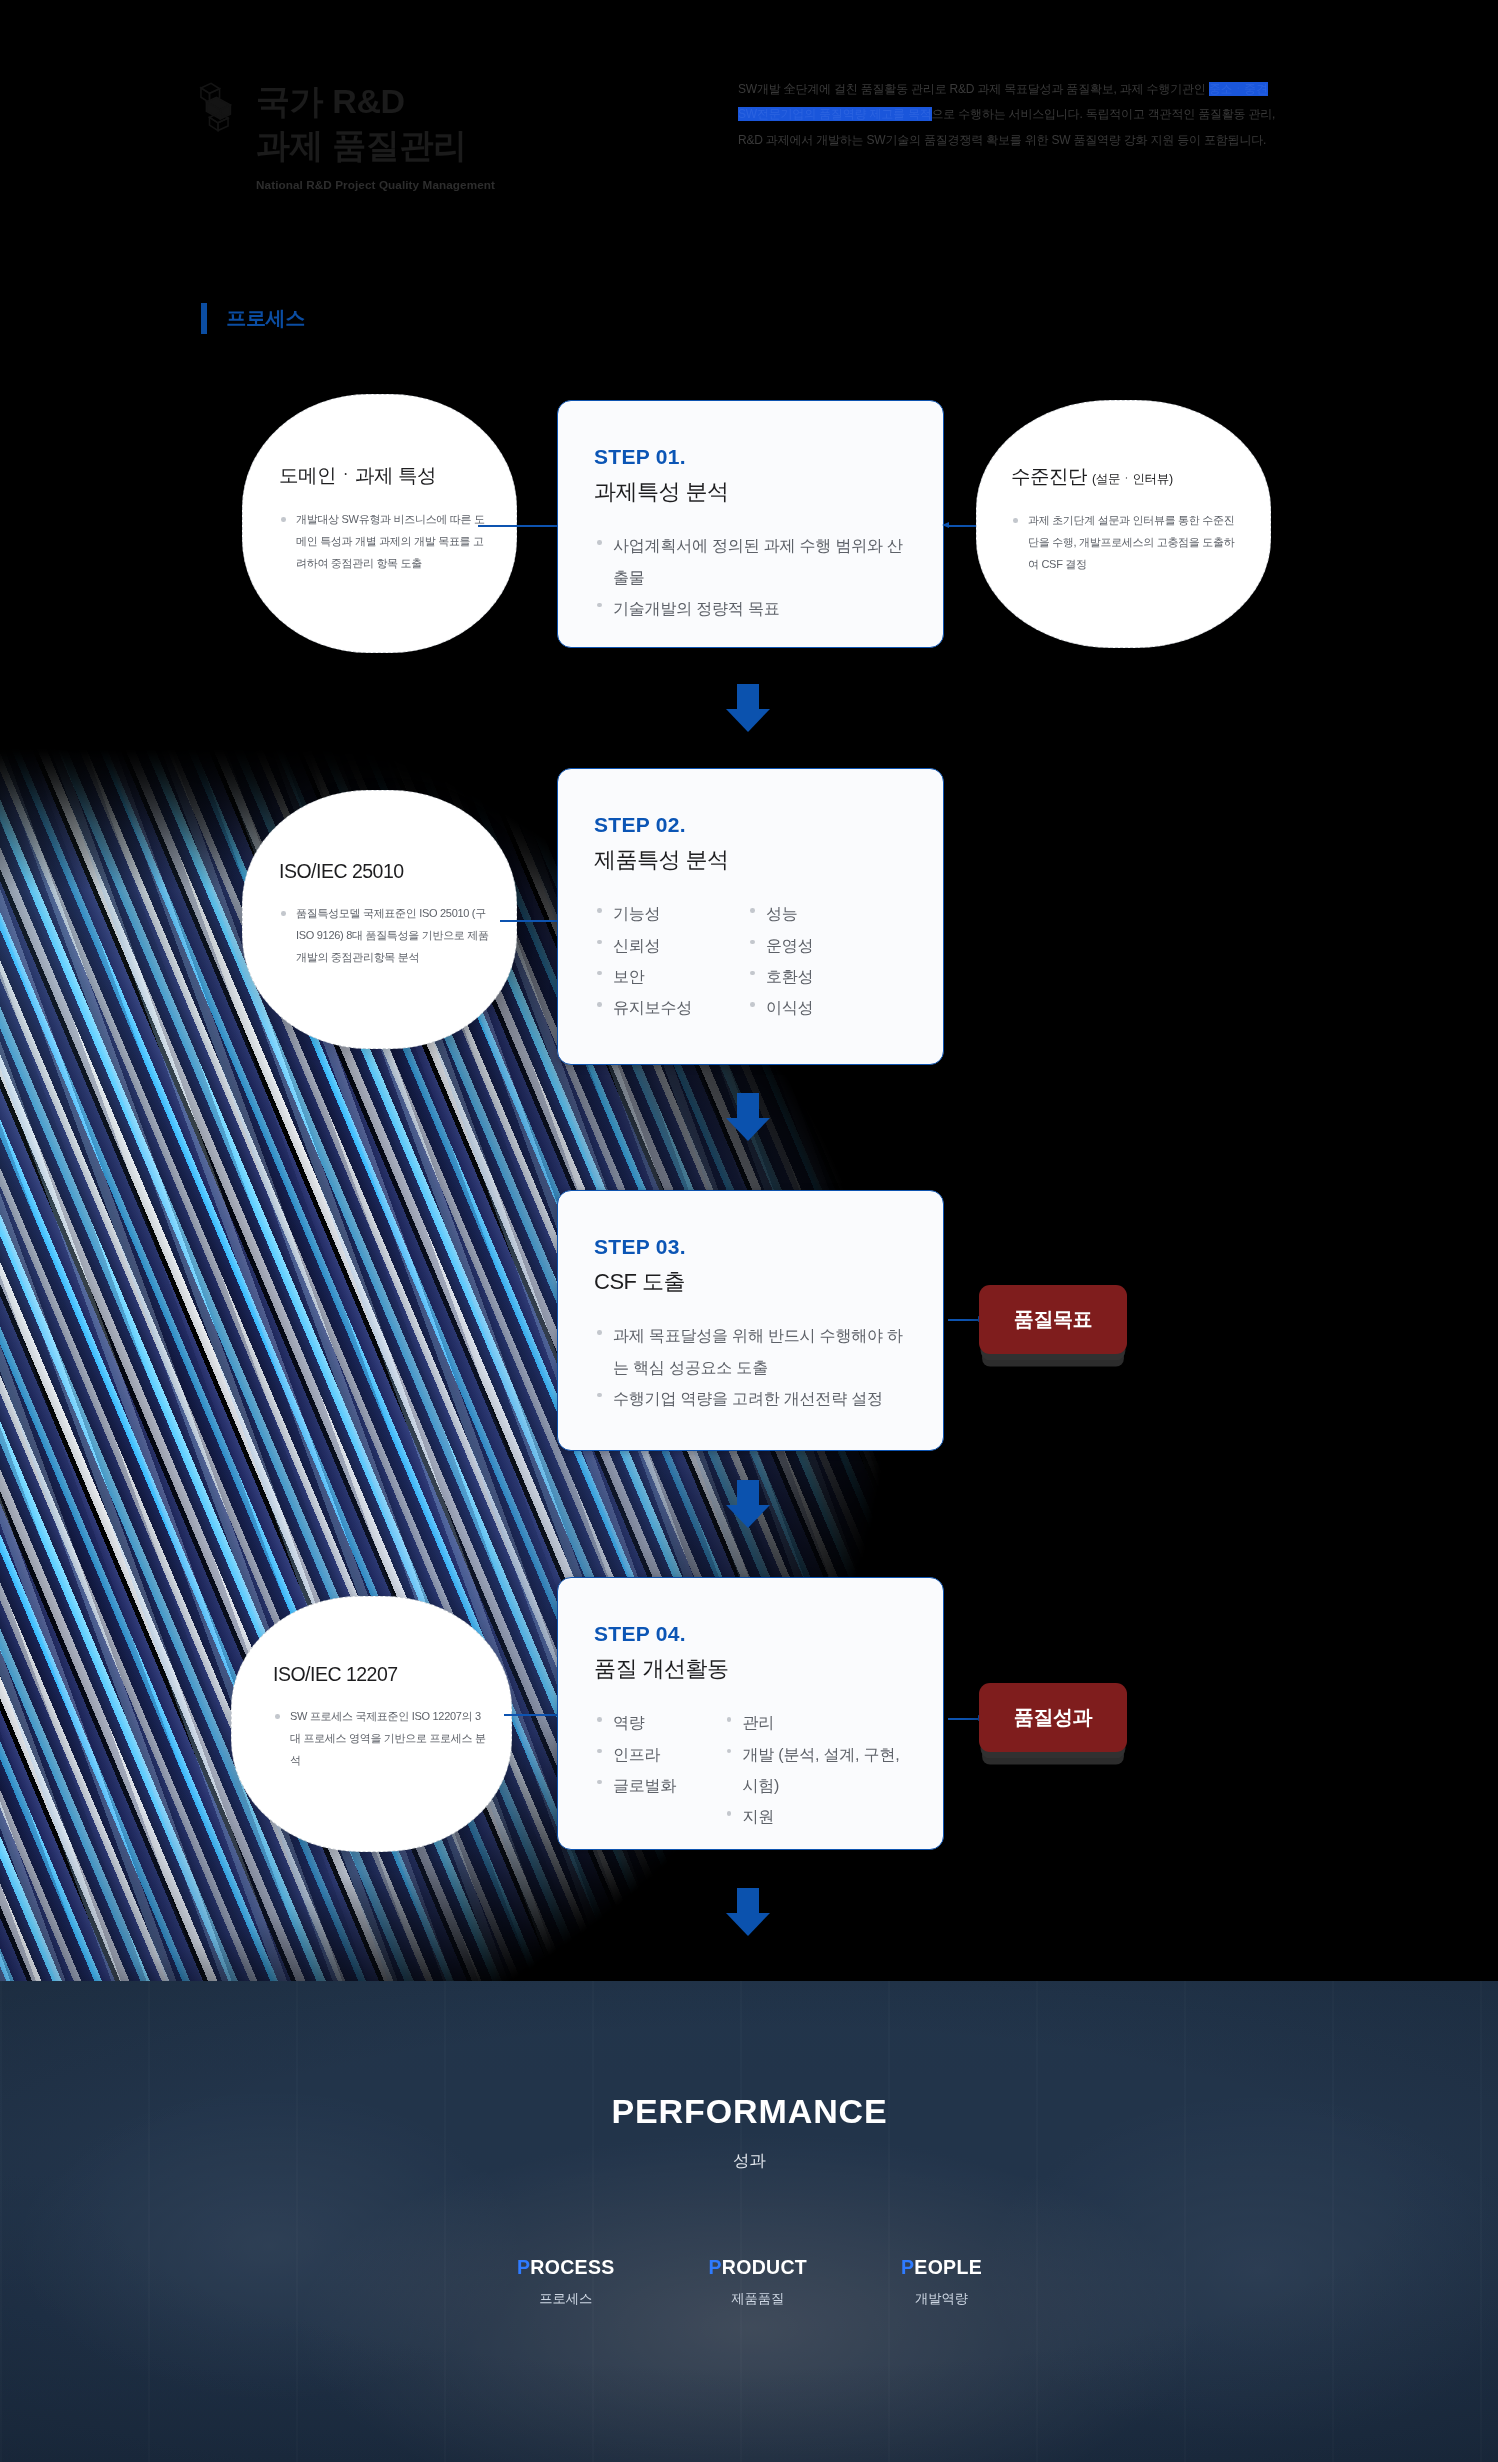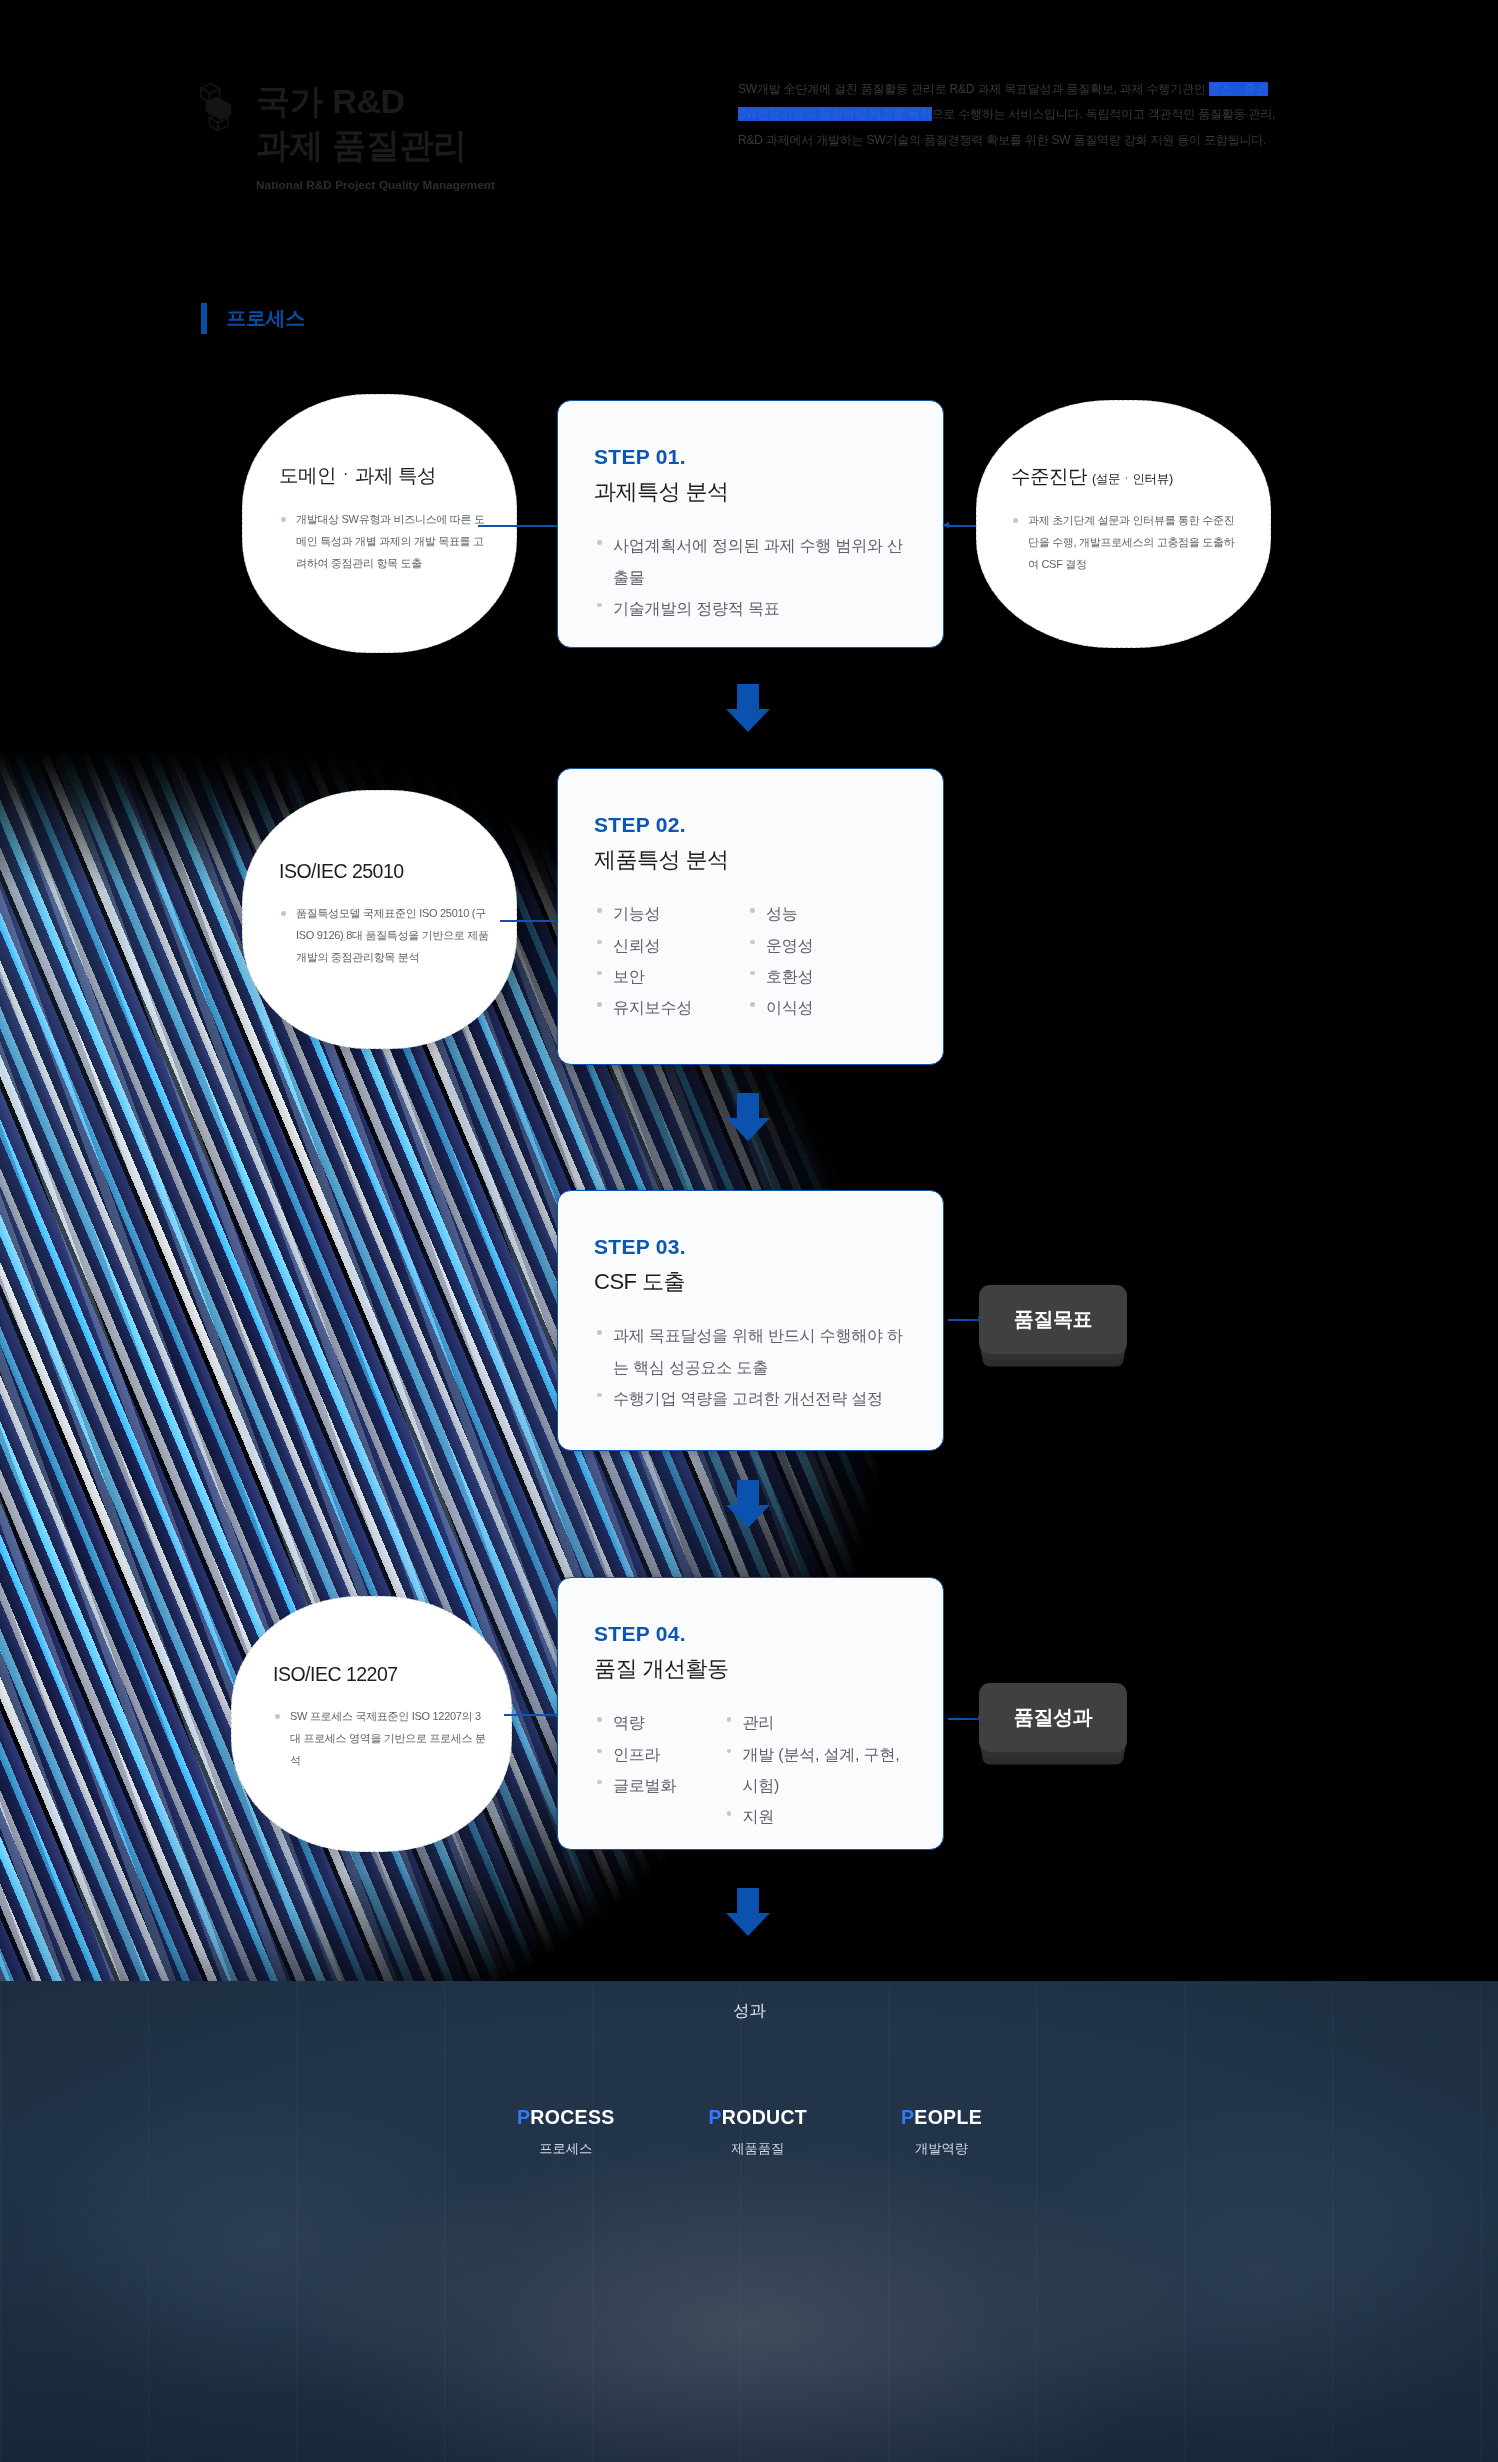--- a/index.html
+++ b/index.html
@@ -124,21 +124,21 @@
   .darrow i{ display:block; position:absolute; left:11px; top:0; width:22px; height:26.5px; background:#0b52ae;}
   .darrow b{
     display:block; position:absolute; left:0; top:25px; width:0; height:0;
     border-left:22px solid transparent; border-right:22px solid transparent;
     border-top:23.4px solid #0b52ae;
   }
 
   
   .badge{
     position:absolute; width:148px; height:69px; border-radius:11px;
-    background:#404040; color:#fff; font-size:20px; font-weight:800;
+    background:#7f1d1d; color:#fff; font-size:20px; font-weight:800;
     display:flex; align-items:center; justify-content:center; letter-spacing:-0.4px;
     box-shadow:0 7.8px 0 -1.6px rgba(50,50,50,.92), 0 15.6px 0 -3.1px rgba(80,80,80,.55), 0 20px 17px rgba(0,0,0,.45);
     z-index:3;
   }
 
   
   .perf{
     position:absolute; left:0; top:1981px; width:1499px; height:481px; overflow:hidden;
     background:#24384e;
   }
@@ -327,20 +327,21 @@
       <b></b>
   </div>
 </div>
 
 <div class="perf">
   <div class="photo"></div>
   <div class="bars"></div>
   <div class="overlay"></div>
   <div class="vig"></div>
   <div class="inner">
+    <h2>PERFORMANCE</h2>
     <div class="sub">성과</div>
     <div class="ps">
       <div class="p">
         <div class="en"><em>P</em><span>ROCESS</span></div>
         <div class="kr">프로세스</div>
       </div>
       <div class="p">
         <div class="en"><em>P</em><span>RODUCT</span></div>
         <div class="kr">제품품질</div>
       </div>

